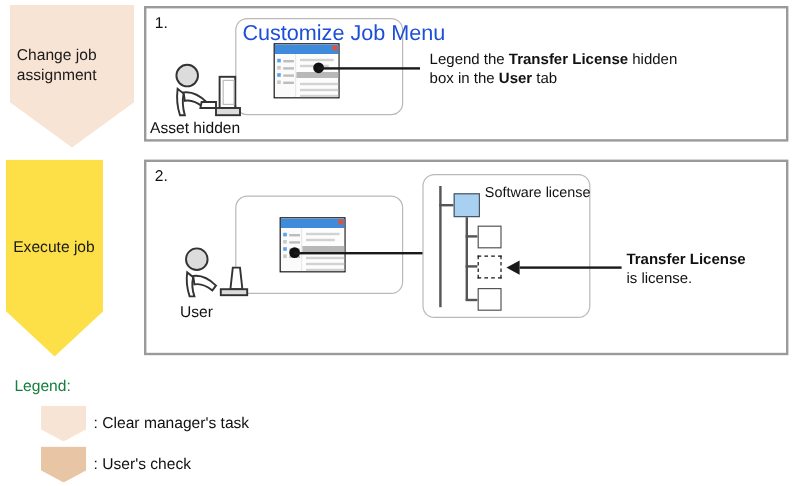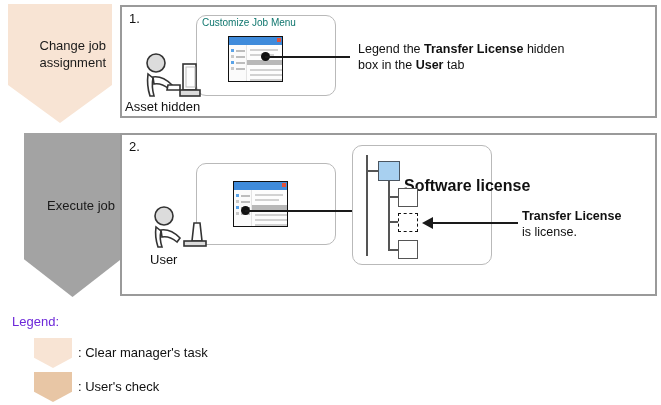--- a/index.html
+++ b/index.html
@@ -20,43 +20,43 @@
     left: 0; top: 0;
     width: 661px;
     height: 405px;
   }
   
   .banner {
     position: absolute;
     display: flex;
     align-items: center;
     justify-content: center;
-    text-align: right;
+    text-align: left;
     font-size: 13px;
     line-height: 17px;
     color: #1a1a1a;
     box-sizing: border-box;
   }
   .banner .banner-label {
     position: relative;
     top: -10px;
     width: 100%;
     padding: 0 6px;
     box-sizing: border-box;
   }
   #banner-change {
     left: 8px; top: 4px;
     width: 104px; height: 119px;
     background: #f8e4d4;
     clip-path: polygon(0 0, 100% 0, 100% 68%, 50% 100%, 0 68%);
   }
   #banner-execute {
-    left: 24px; top: 133px;
-    width: 97px; height: 164px;
-    background: #a3a3a3;
+    left: 5px; top: 133px;
+    width: 81px; height: 164px;
+    background: #fde047;
     clip-path: polygon(0 0, 100% 0, 100% 77%, 50% 100%, 0 77%);
   }
   
   .panel {
     position: absolute;
     border: 2px solid #9a9a9a;
     background: #ffffff;
     box-sizing: border-box;
   }
   #panel-1 { left: 120px; top: 5px;   width: 537px; height: 113px; }
@@ -74,23 +74,23 @@
     border-radius: 10px;
     background: #ffffff;
     box-sizing: border-box;
   }
   #customize-box { left: 196px; top: 15px;  width: 140px; height: 81px; }
   #user-win-box  { left: 196px; top: 163px; width: 140px; height: 82px; }
   #license-box   { left: 352px; top: 145px; width: 140px; height: 120px; }
   .round-box-title {
     position: absolute;
     left: 6px; top: 2px;
-    font-size: 10px;
+    font-size: 18px;
     white-space: nowrap;
-    color: #0f766e;
+    color: #1d4ed8;
   }
   
   .appwin {
     position: absolute;
     width: 55px; height: 46px;
     border: 1.5px solid #111;
     background: #ffffff;
     box-sizing: border-box;
     overflow: hidden;
   }
@@ -189,25 +189,24 @@
     width: 22px; height: 20px;
     background: #a8d0f0;
     border: 1.5px solid #4b5560;
   }
   #node-c1 { left: 398px; top: 188px; width: 20px; height: 19px; background:#fff; border: 1.5px solid #555; }
   #node-c2 { left: 398px; top: 213px; width: 20px; height: 19px; background:#fff; border: 1.5px dashed #111; }
   #node-c3 { left: 398px; top: 240px; width: 20px; height: 19px; background:#fff; border: 1.5px solid #555; }
   .tree-link { position: absolute; background: #555; }
   .tree-label {
     position: absolute;
-    left: 404px; top: 177px;
-    font-size: 16px;
+    left: 404px; top: 153px;
+    font-size: 12px;
     white-space: nowrap;
     color: #111;
-    font-weight: bold;
   }
   
   .arrowhead {
     position: absolute;
     width: 0; height: 0;
     border-top: 6px solid transparent;
     border-bottom: 6px solid transparent;
     border-right: 11px solid #1a1a1a;
   }
   
@@ -216,21 +215,21 @@
     position: absolute;
     font-size: 13px;
     color: #111;
     white-space: nowrap;
   }
   
   #legend-title {
     position: absolute;
     left: 12px; top: 314px;
     font-size: 13px;
-    color: #6d28d9;
+    color: #15803d;
   }
   .legend-row { position: absolute; }
   .legend-swatch {
     position: absolute;
     width: 38px; height: 30px;
     clip-path: polygon(0 0, 100% 0, 100% 66%, 50% 100%, 0 66%);
   }
   .legend-text {
     position: absolute;
     font-size: 13px;

